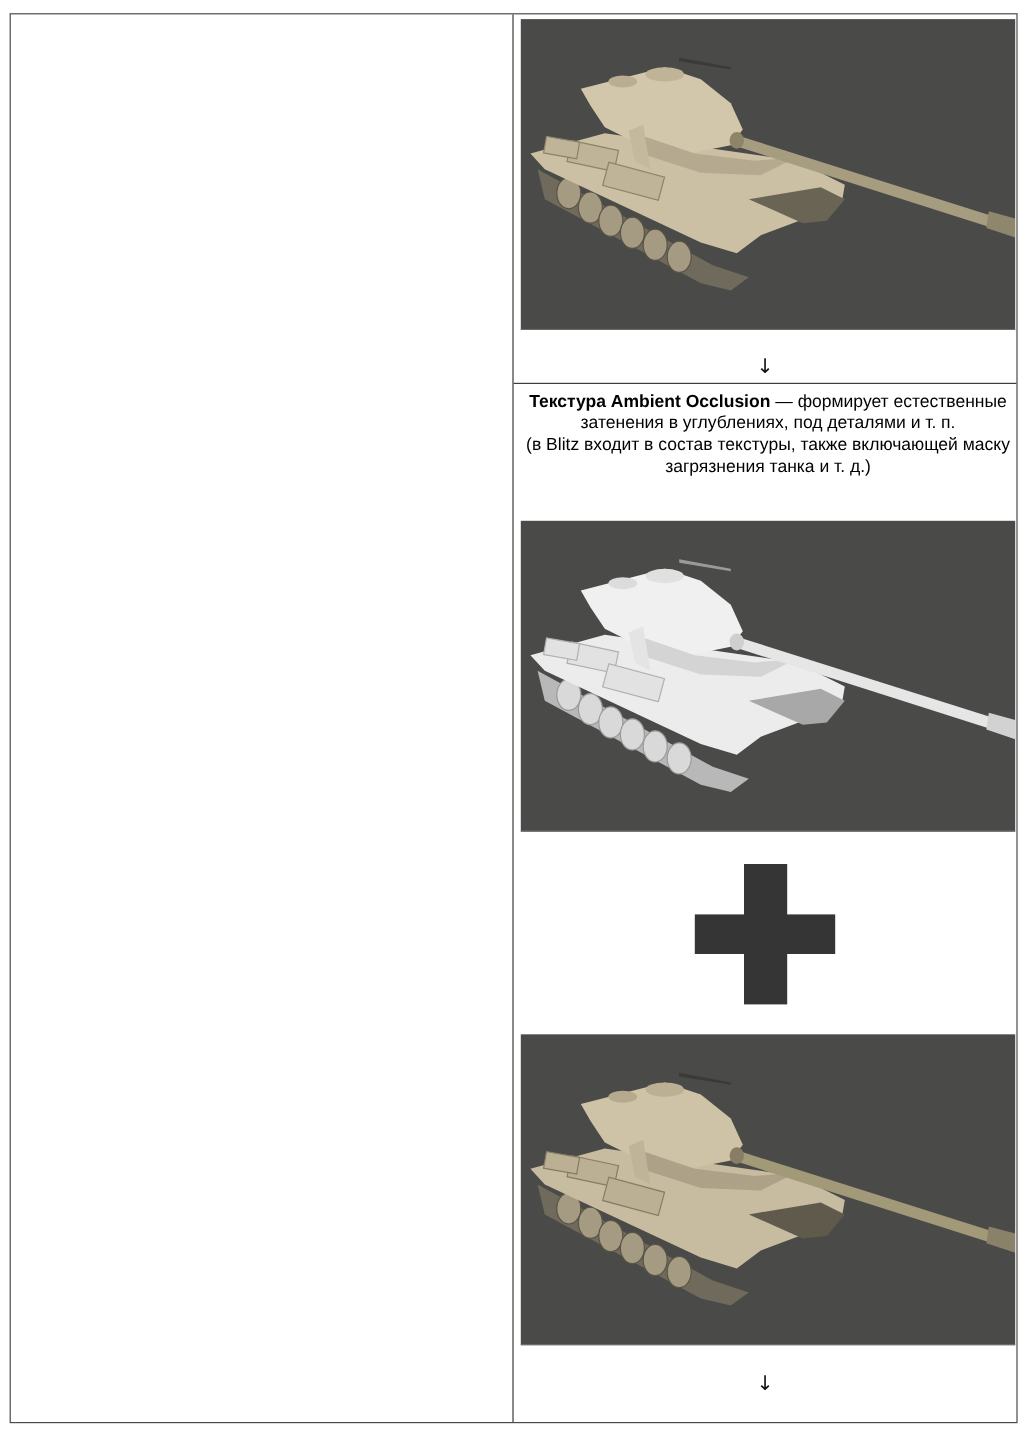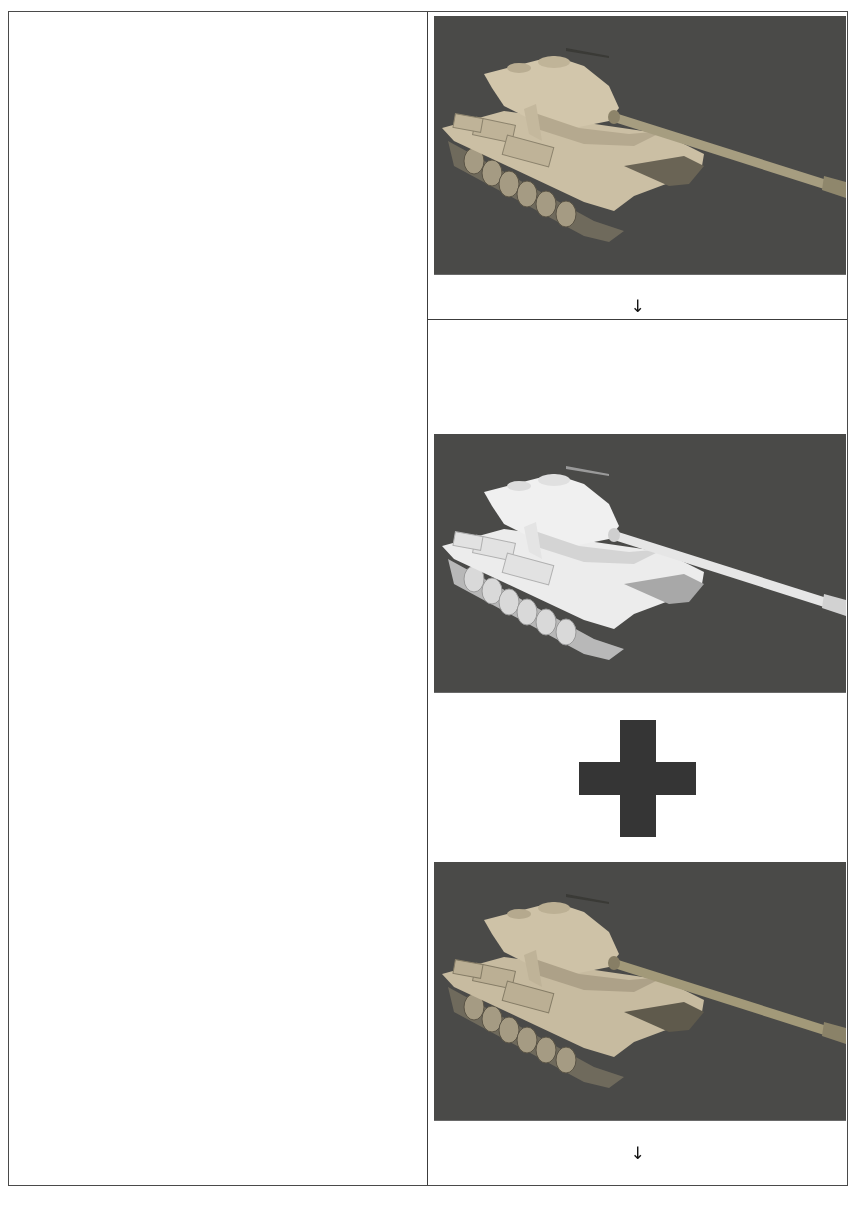--- a/index.html
+++ b/index.html
@@ -63,20 +63,24 @@
 
       <path d="M132 32 L175 40 L175 42 L132 35 Z" fill="#3a3a36"></path>
 
       <path d="M178 96 L412 170 L412 180 L180 106 Z" fill="#a69d80"></path>
       <path d="M390 160 L412 166 L412 182 L388 174 Z" fill="#8f876c"></path>
       <ellipse cx="180" cy="101" rx="6" ry="7" fill="#8d846a"></ellipse>
     </svg>
   </div>
   <div class="arrow" style="top:284px;">↓</div>
 
+  <div class="caption">
+    <b>Текстура Ambient Occlusion</b><span> — формирует естественные затенения в углублениях, под деталями и т. п.</span><br>
+    <span>(в Blitz входит в состав текстуры, также включающей маску загрязнения танка и т. д.)</span>
+  </div>
 
   <div class="img" style="top:422px;">
     <svg width="412" height="258" viewBox="0 0 412 258">
       <rect width="412" height="258" fill="#4a4a48"></rect>
       <path d="M14 125 L160 205 L190 215 L175 226 L150 220 L20 150 Z" fill="#b8b8b8"></path>
       <g fill="#d9d9d9" stroke="#9a9a9a" stroke-width="1">
         <ellipse cx="40" cy="145" rx="10" ry="13"></ellipse>
           <ellipse cx="58" cy="157" rx="10" ry="13"></ellipse>
         <ellipse cx="75" cy="168" rx="10" ry="13"></ellipse>
           <ellipse cx="93" cy="178" rx="10" ry="13"></ellipse>

